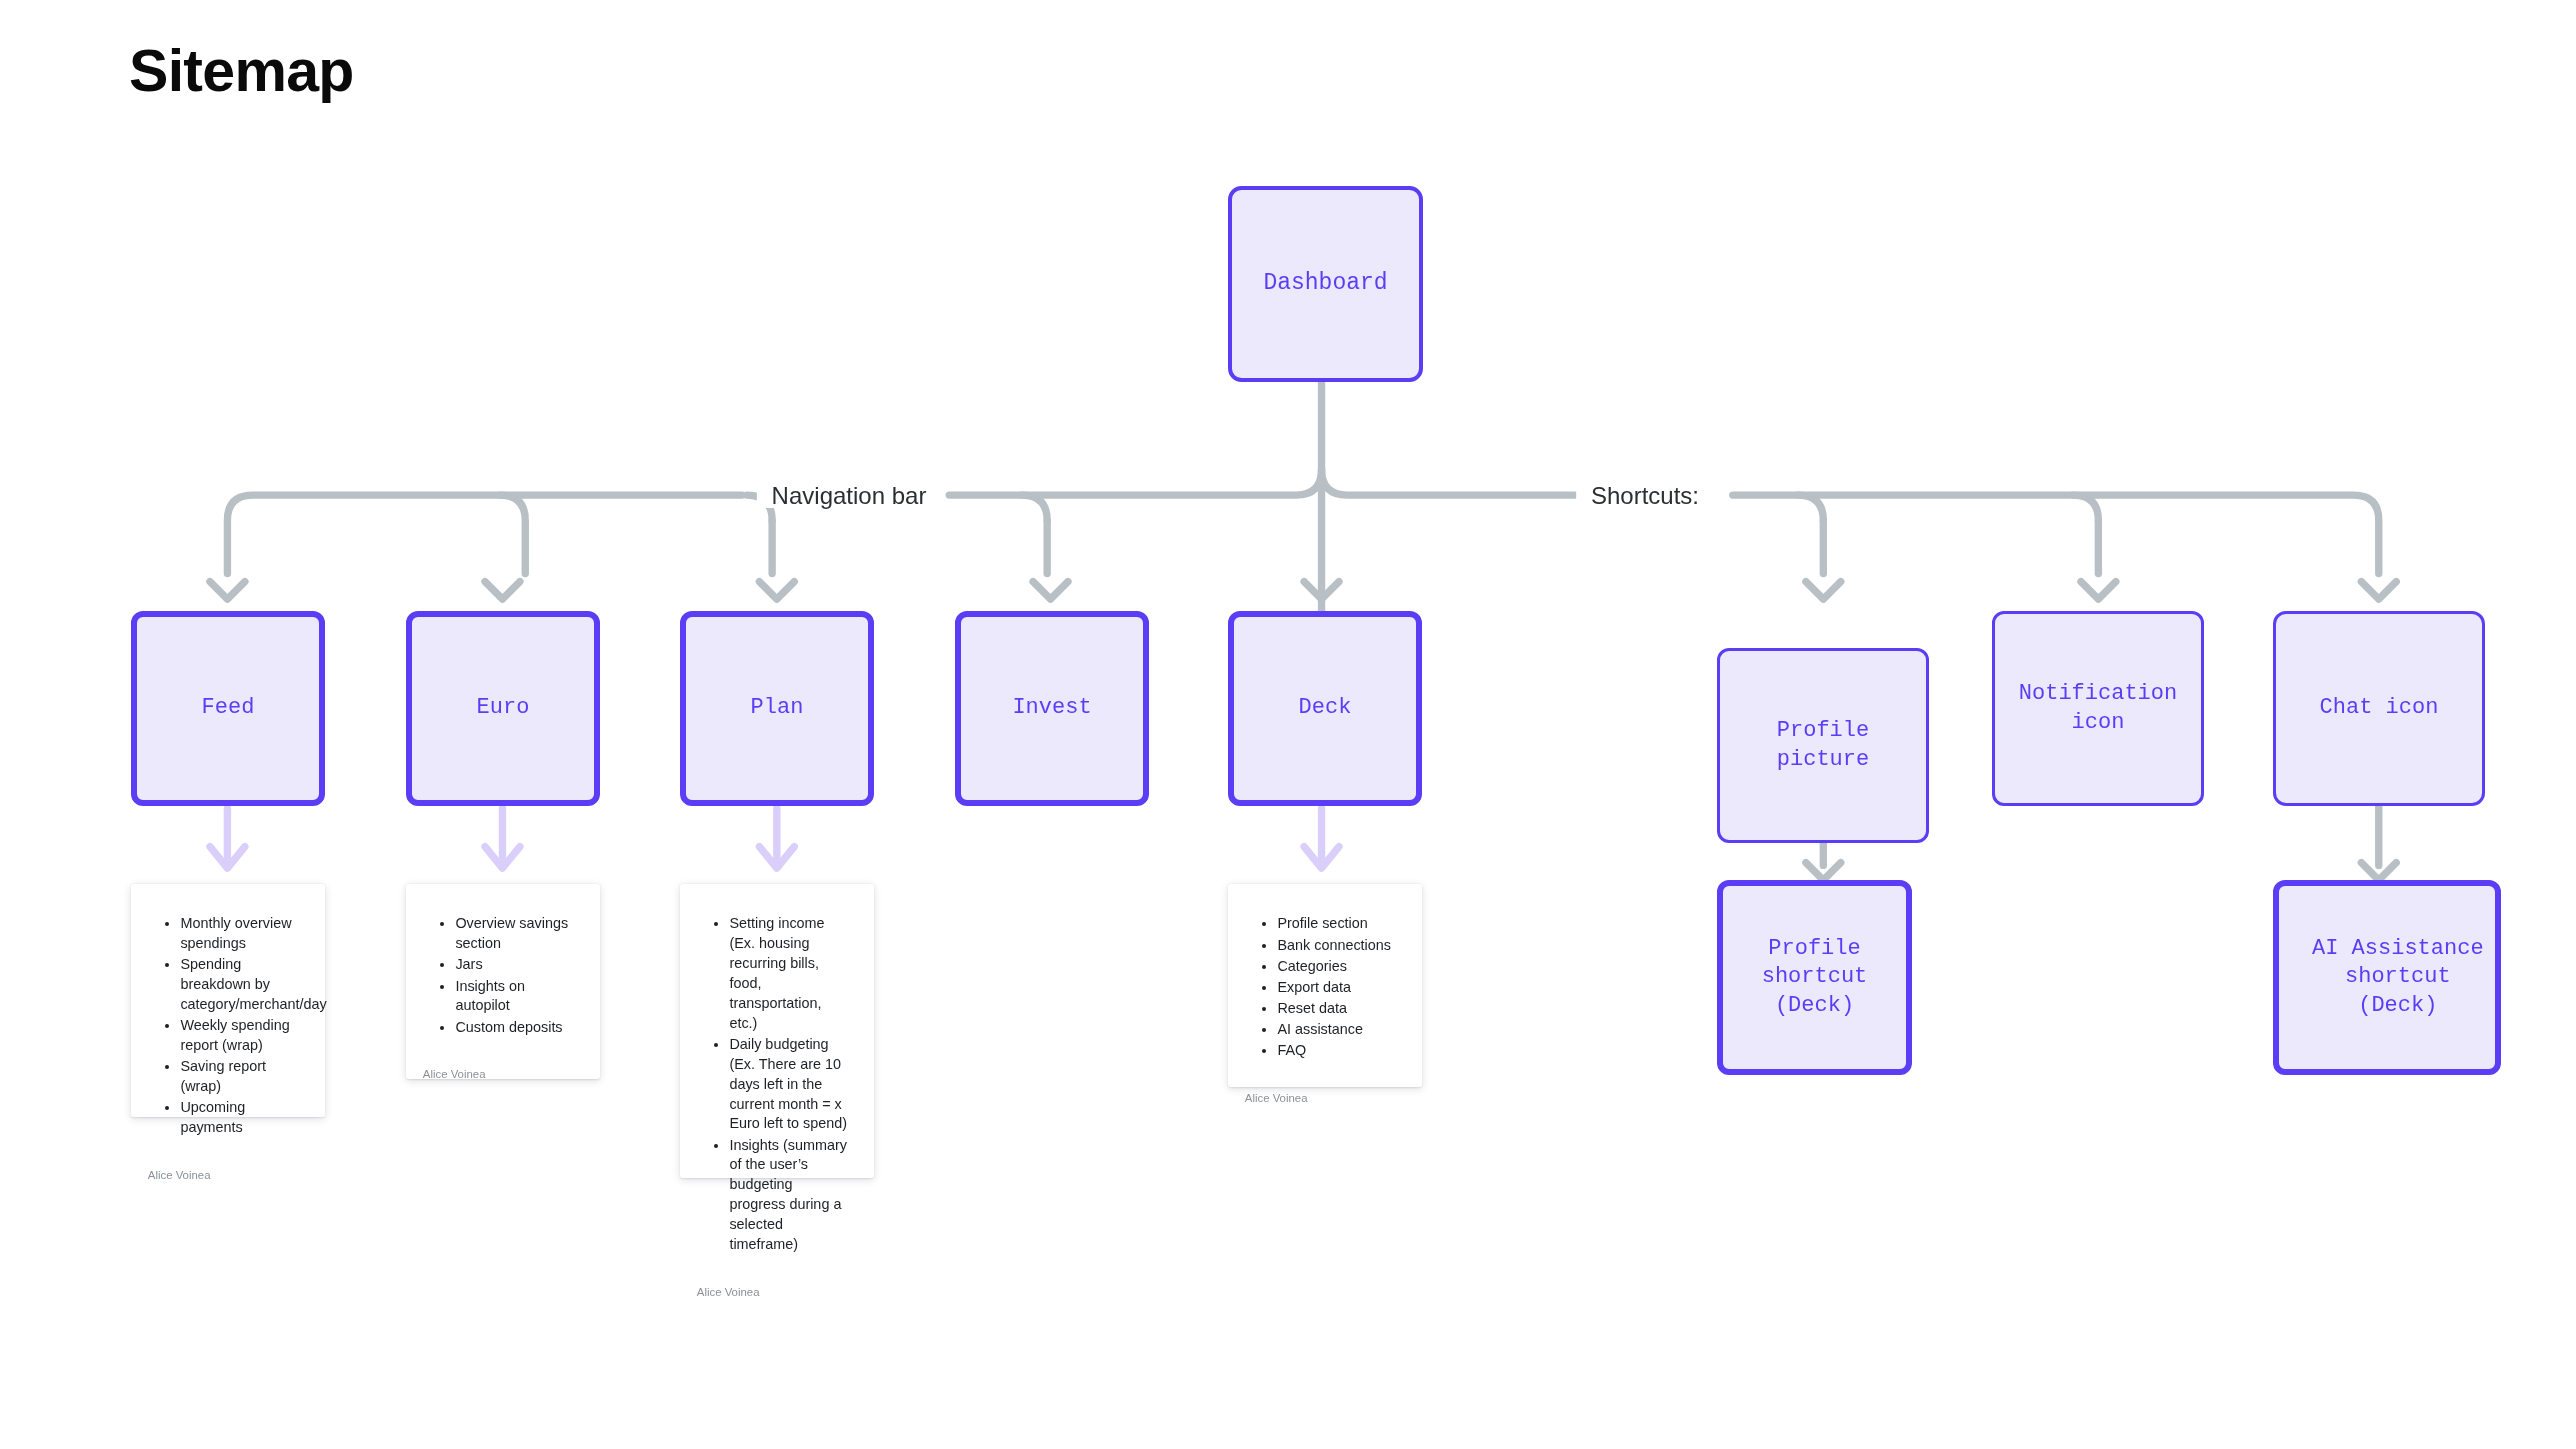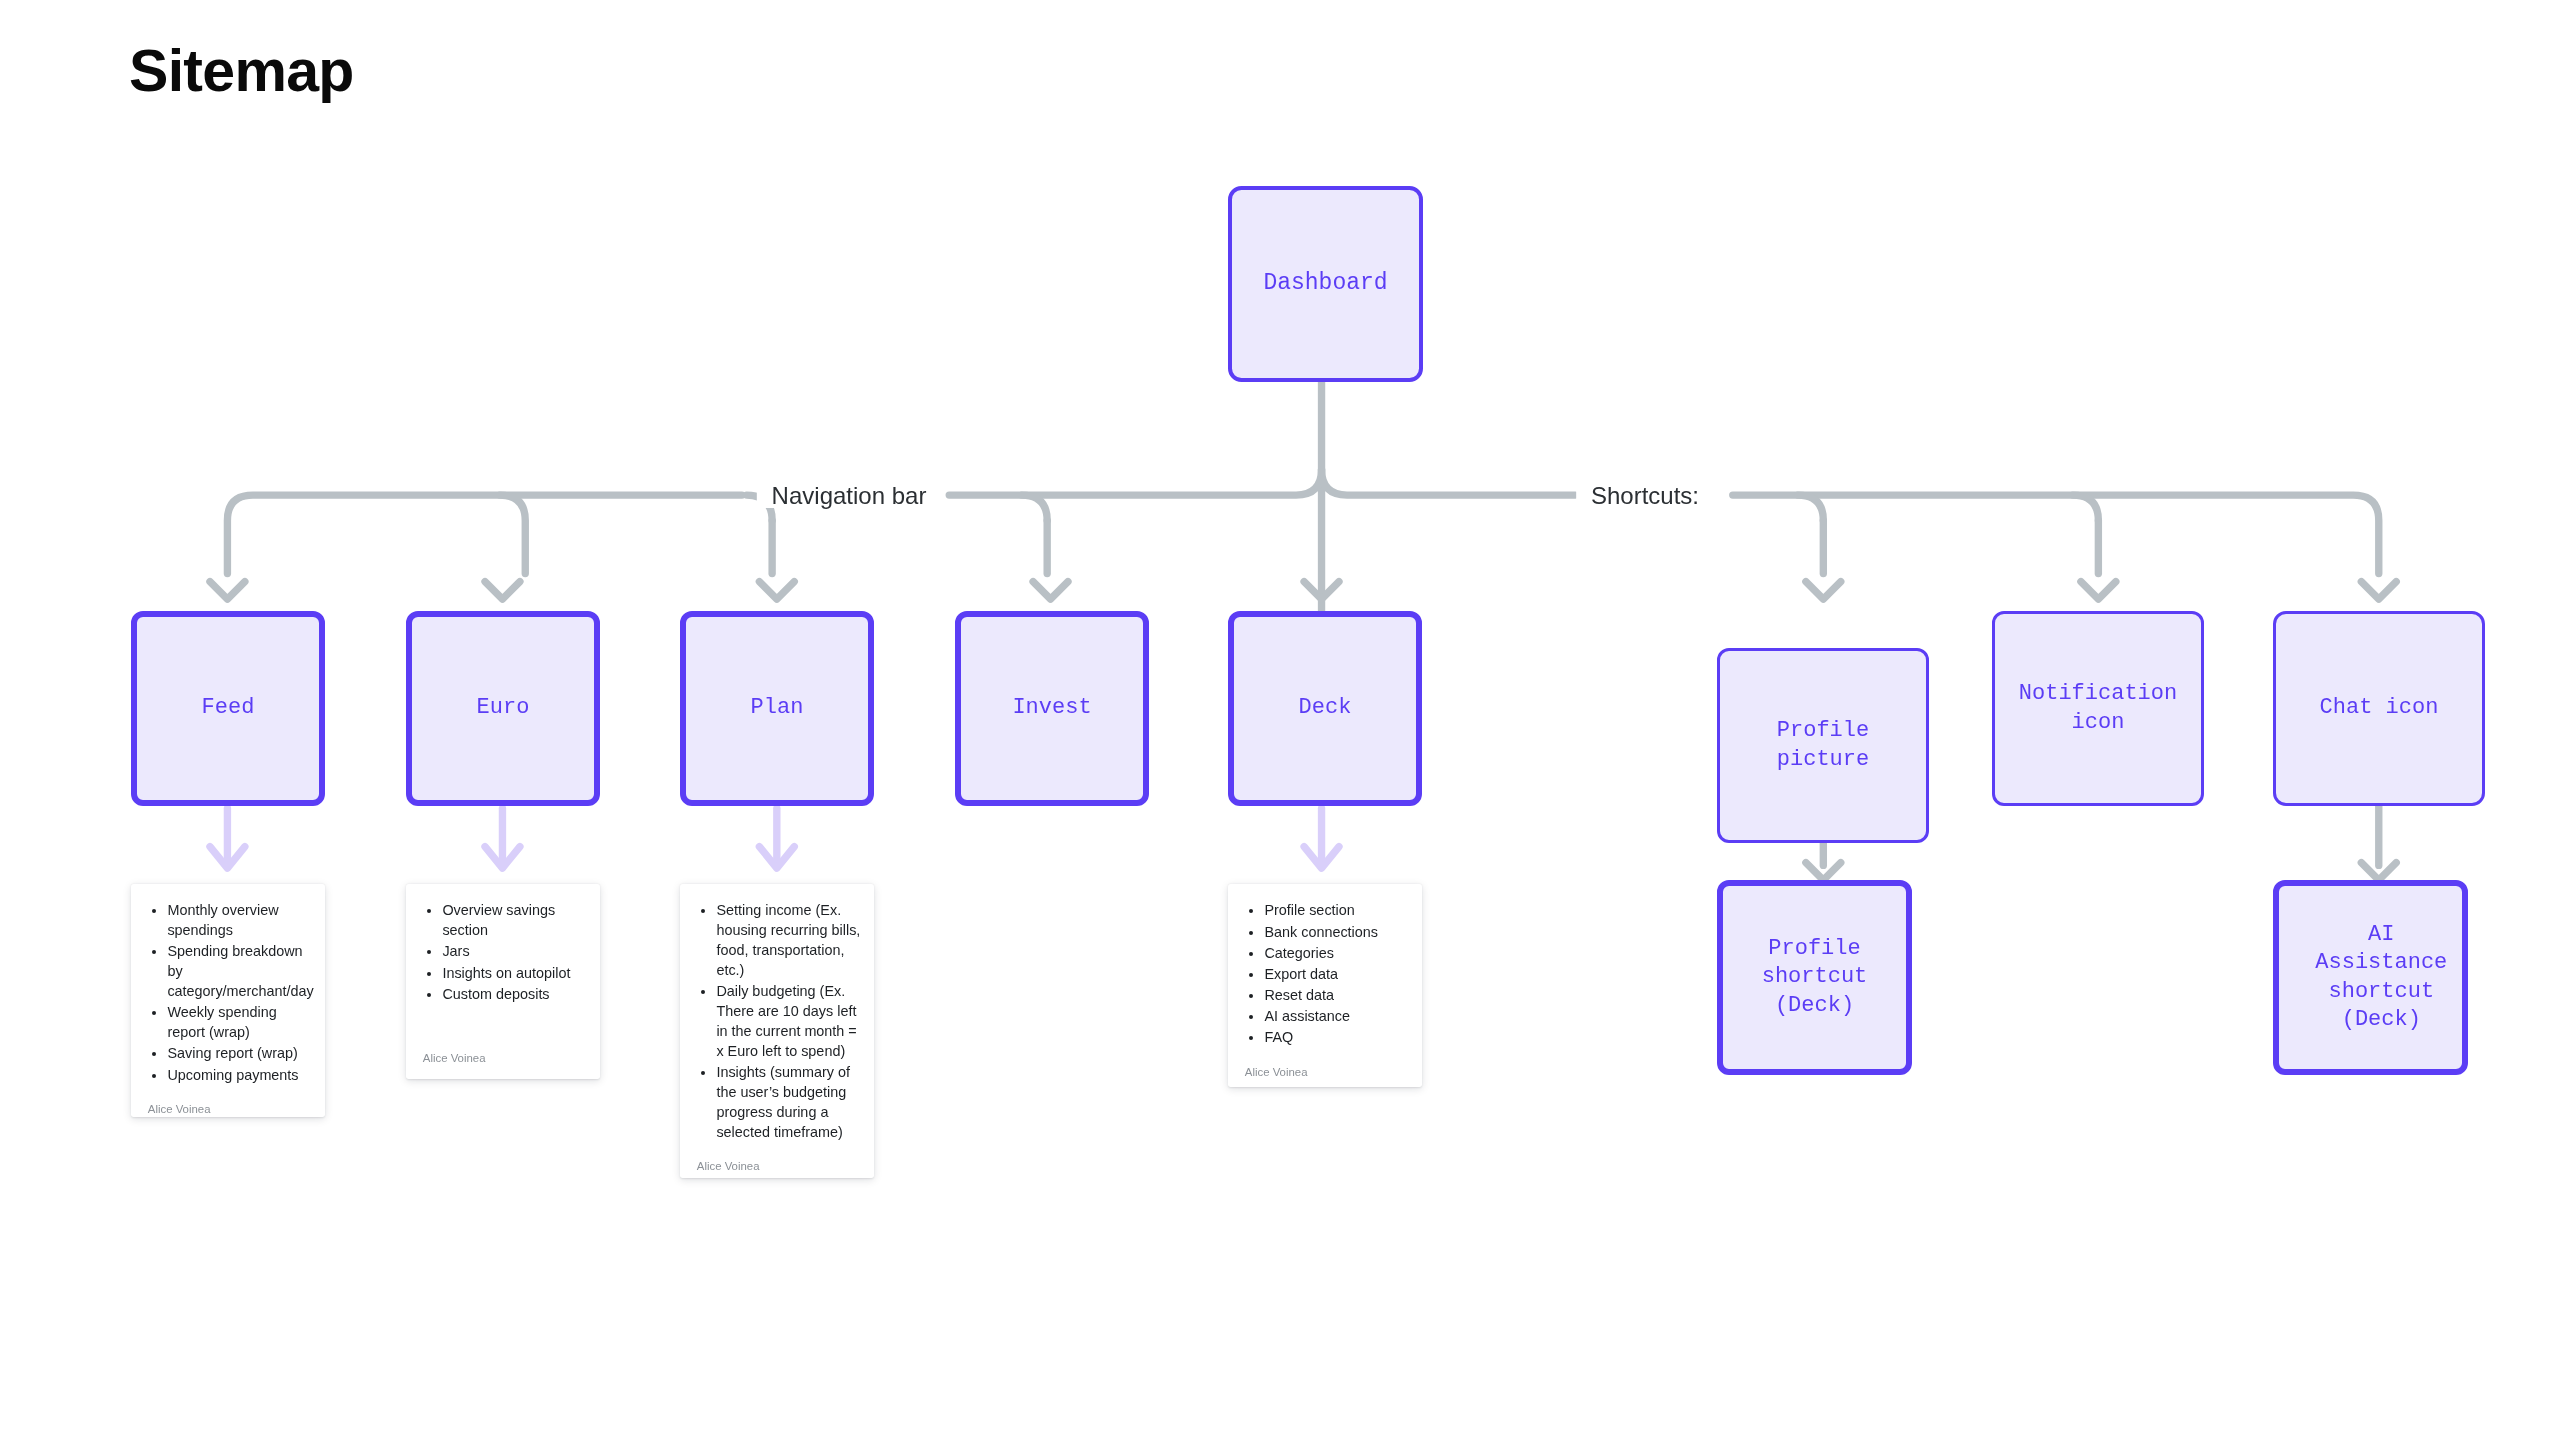--- a/index.html
+++ b/index.html
@@ -64,21 +64,21 @@
     position:absolute;
     box-sizing:border-box;
     background:#ffffff;
     border-radius:2.7px;
     box-shadow:0 2px 8px rgba(16,24,40,.13), 0 0.7px 2px rgba(16,24,40,.10);
     padding:17.4px 13.4px 0 13.4px;
     display:flex;
     flex-direction:column;
   }
   .card ul{
-    margin:0;
+    margin:13px;
     padding-left:23px;
     list-style:disc;
   }
   .card li{
     font-size:14.4px;
     line-height:1.38;
     color:#1d2024;
     margin:0 0 1.3px 0;
   }
   .card .author{
@@ -188,21 +188,21 @@
   <div class="node" style="left:1992px;top:611px;width:212px;height:195px;">
     <span>Notification icon</span>
   </div>
   <div class="node" style="left:2273px;top:611px;width:212px;height:195px;border-radius:13px;">
     <span>Chat icon</span>
   </div>
 
   <div class="node thick" style="left:1717px;top:880px;width:195px;height:195px;">
     <span>Profile shortcut (Deck)</span>
   </div>
-  <div class="node thick" style="left:2273px;top:880px;width:195px;height:195px;padding-left:31px;">
+  <div class="node thick" style="left:2273px;top:880px;width:228px;height:195px;padding-left:31px;">
     <span>AI Assistance shortcut (Deck)</span>
   </div>
 
   <div class="card" style="left:131px;top:884px;width:194px;height:233px;">
     <ul>
         <li>Monthly overview spendings</li>
         <li>Spending breakdown by category/merchant/day</li>
         <li>Weekly spending report (wrap)</li>
         <li>Saving report (wrap)</li>
         <li>Upcoming payments</li>

